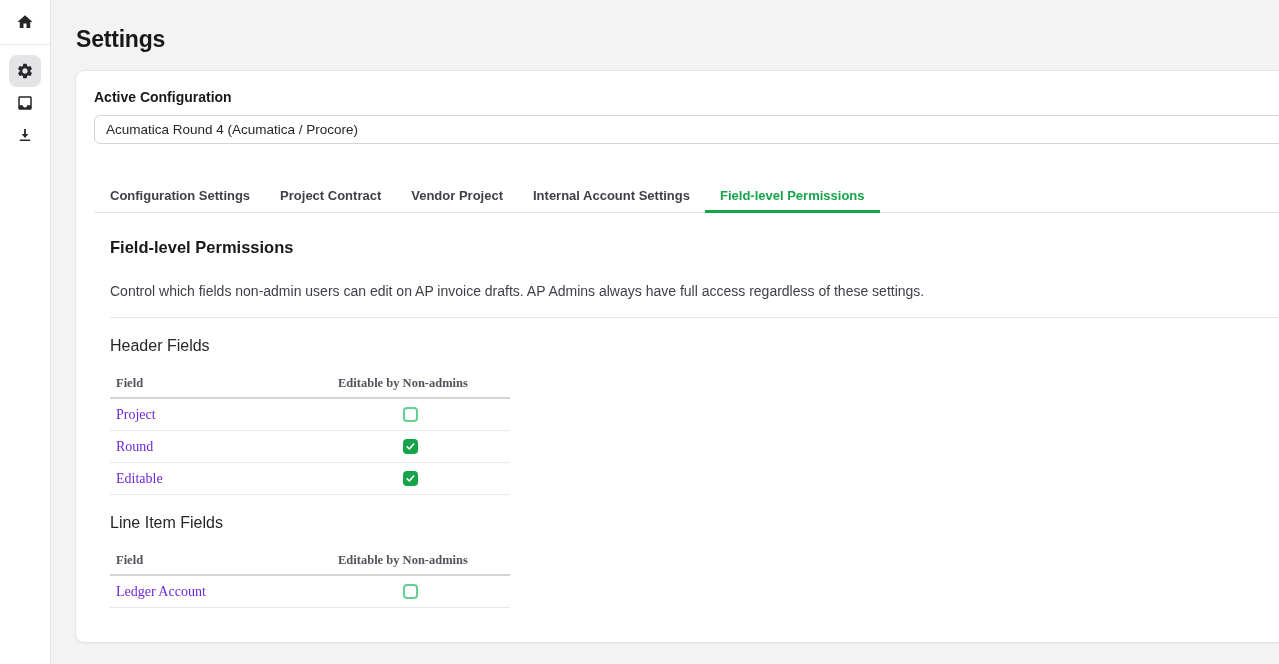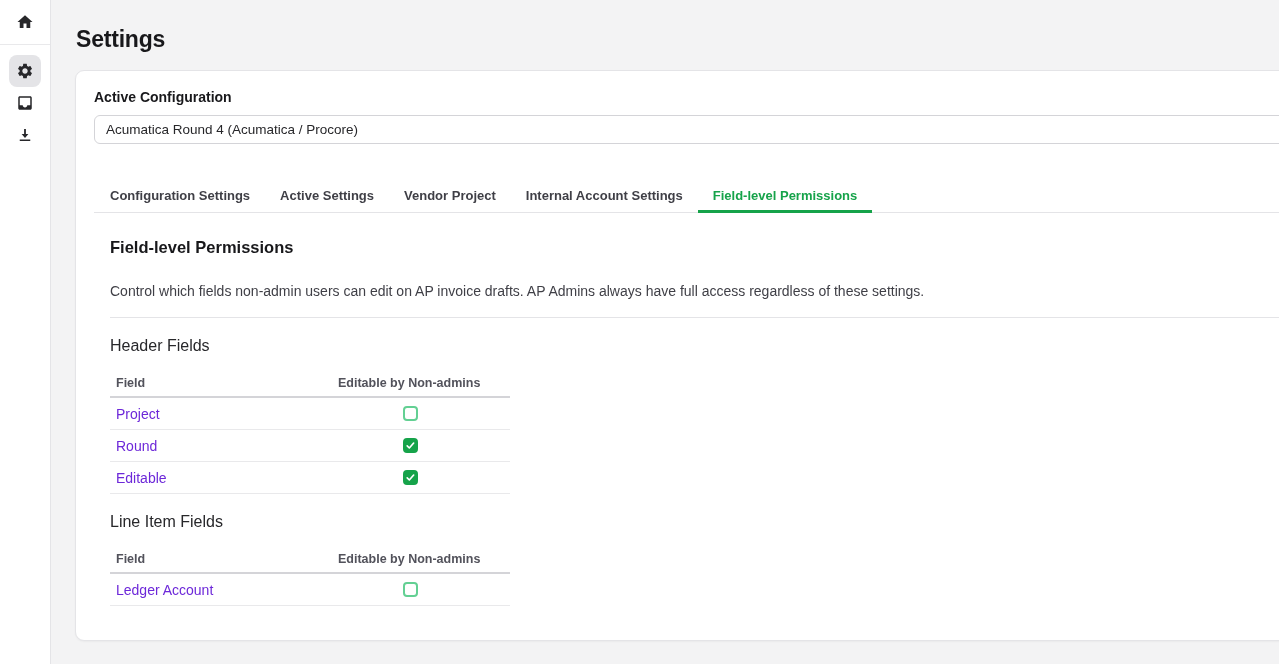--- a/index.html
+++ b/index.html
@@ -63,21 +63,21 @@
     white-space:nowrap;
   }
   .tab.active { color:#16a34a; border-bottom-color:#16a34a; }
   
   .panel { padding:0 16px; }
   .panel-title { margin-top:25px; font-size:16.5px; font-weight:700; color:#18181b; }
   .panel-desc { margin-top:26px; font-size:14px; color:#3f3f46; }
   .panel-divider { margin-top:18px; border:none; border-top:1px solid #e4e4e7; }
   .section-title { margin-top:19px; font-size:16px; font-weight:500; color:#27272a; }
   
-  .perm-table { margin-top:18px; width:400px; }
+  .perm-table { margin-top:18px; width:400px;font-family:Liberation Serif, serif; }
   .perm-head {
     display:grid; grid-template-columns:228px 172px;
     padding:3px 0 6px 0;
     border-bottom:2px solid #d4d4d8;
   }
   .perm-head span { font-size:12.5px; font-weight:700; color:#52525b; }
   .perm-head .col-field { padding-left:6px; }
   .perm-row {
     display:grid; grid-template-columns:228px 172px;
     align-items:center; height:32px;
@@ -129,21 +129,21 @@
   <div class="page-header">
     <h1 class="page-title">Settings</h1>
   </div>
 
   <div class="card">
     <div class="config-label">Active Configuration</div>
     <div class="config-select">Acumatica Round 4 (Acumatica / Procore)</div>
 
     <div class="tab-row">
         <button class="tab">Configuration Settings</button>
-        <button class="tab">Active Settings</button>
+        <button class="tab">Project Contract</button>
         <button class="tab">Vendor Project</button>
         <button class="tab">Internal Account Settings</button>
         <button class="tab active">Field-level Permissions</button>
       </div>
 
     <div class="panel">
       <h2 class="panel-title">Field-level Permissions</h2>
       <p class="panel-desc">Control which fields non-admin users can edit on AP invoice drafts. AP Admins always have full access regardless of these settings.</p>
       <hr class="panel-divider">
       <div id="sections">

